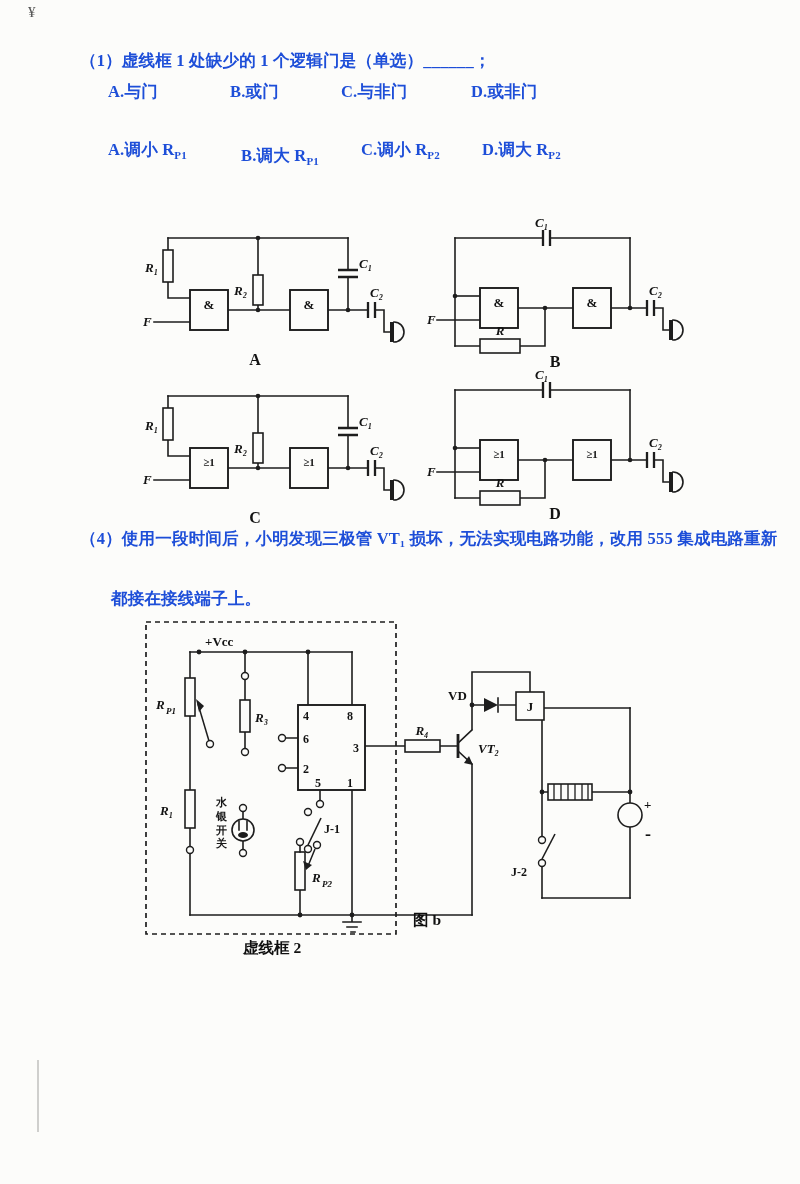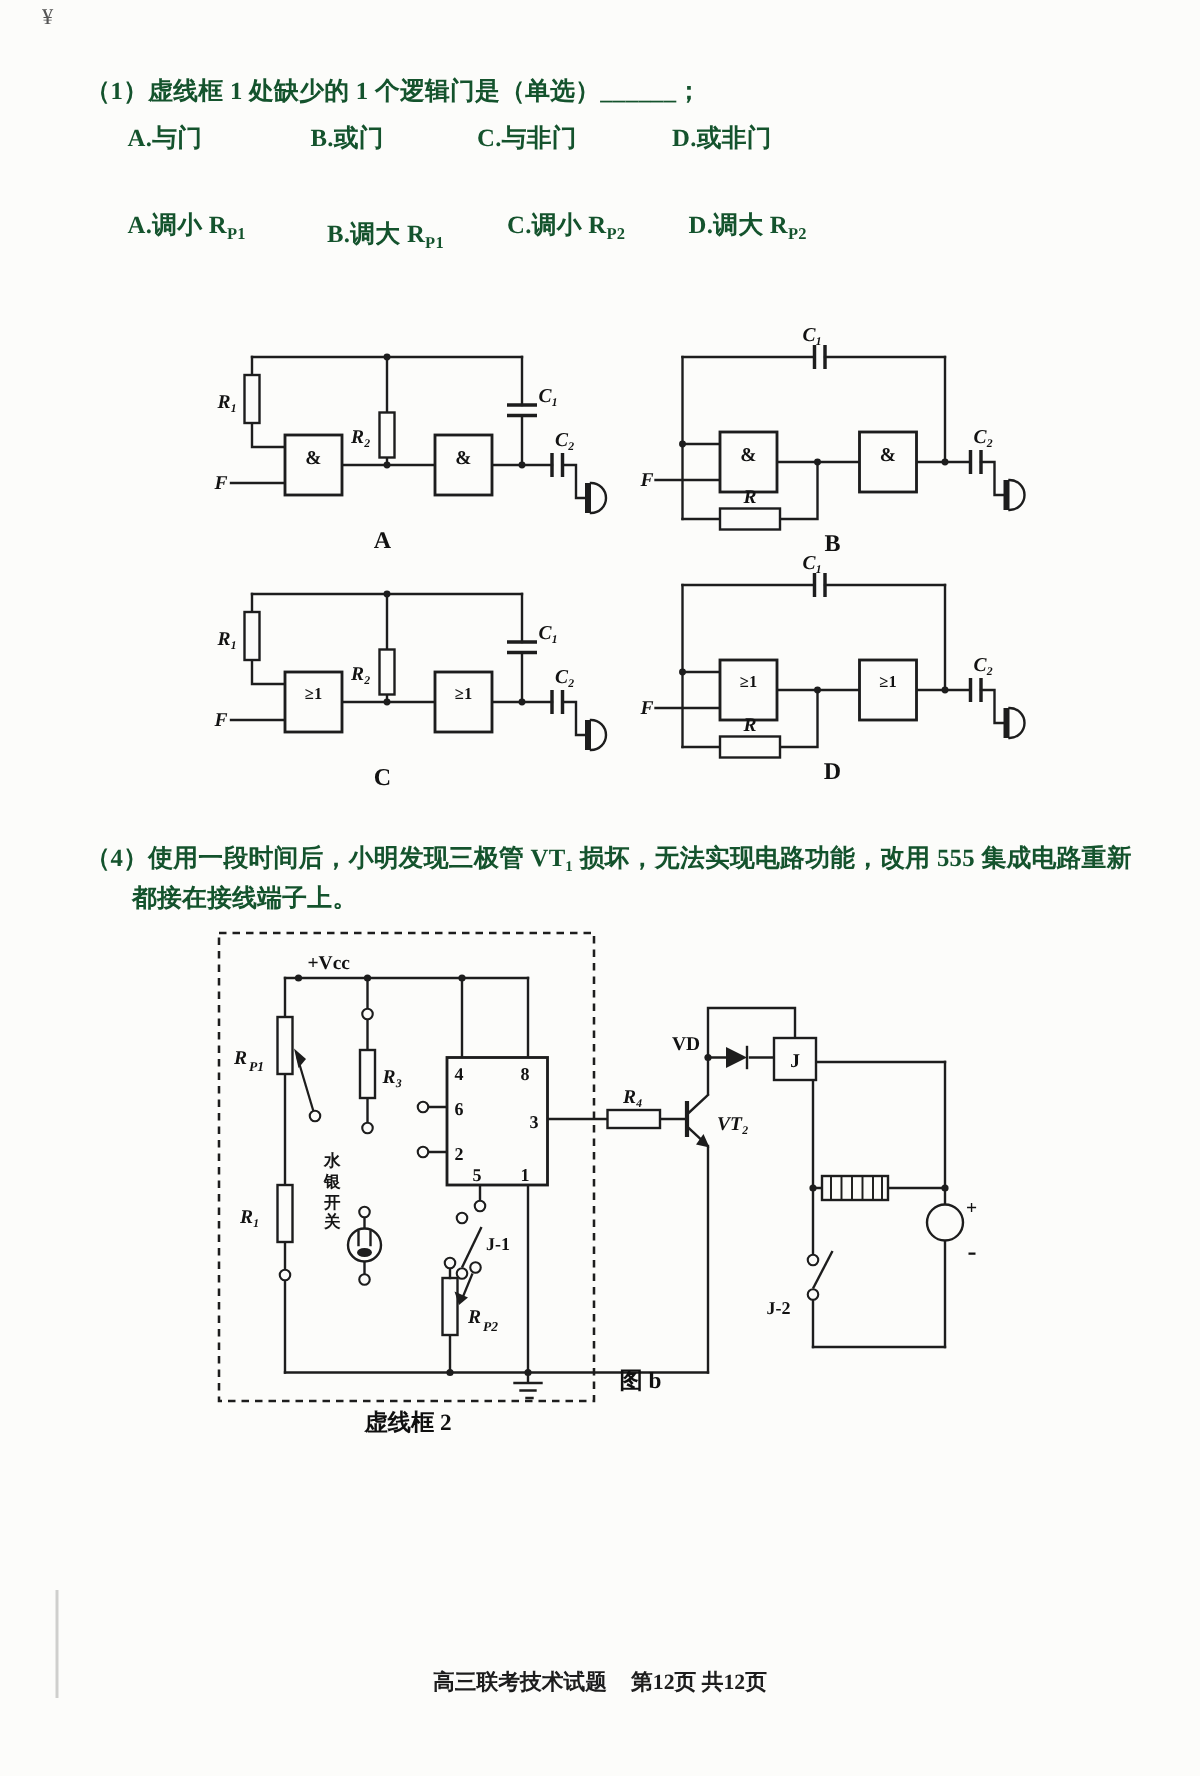--- a/index.html
+++ b/index.html
@@ -1,19 +1,19 @@
 <!DOCTYPE html>
 <html><head>
 <meta charset="utf-8">
 <style>
   html,body{margin:0;padding:0;}
   body{width:800px;height:1184px;background:#e9e9e7;position:relative;
        font-family:"Liberation Serif","DejaVu Serif","DejaVu Sans",serif;}
   .page{position:absolute;inset:0;background:#fcfcfa;overflow:hidden;}
-  .t{position:absolute;font-size:16.5px;font-weight:600;color:#14532d;white-space:nowrap;letter-spacing:.2px;}
+  .t{position:absolute;font-size:16.5px;font-weight:600;color:#1d4ed8;white-space:nowrap;letter-spacing:.2px;margin-left:23px;}
   .t sub{font-size:11px;}
   .biglabel{position:absolute;font-size:15.5px;font-weight:700;color:#101010;white-space:nowrap;text-align:center;}
   .footer{position:absolute;top:1112px;left:0;width:100%;text-align:center;
           font-size:14.5px;font-weight:700;color:#1d1d1d;}
   .artifact{position:absolute;left:28px;top:4px;font-size:15px;color:#555;}
   .scanline{position:absolute;left:37px;top:1060px;width:2px;height:72px;background:#cfcfcd;}
   .vlabel{position:absolute;width:15px;font-size:11px;line-height:1.25;font-weight:600;
           color:#161616;word-break:break-all;}
   svg{position:absolute;overflow:visible;}
   .w{stroke:#1d1d1d;stroke-width:1.6;fill:none;stroke-linecap:square;}
@@ -179,21 +179,21 @@
     </g>
     <text class="gatetxt2" text-anchor="middle" x="74" y="88">≥1</text>
     <text class="gatetxt2" text-anchor="middle" x="167" y="88">≥1</text>
     <text class="lbl" x="110" y="9">C₁</text>
     <text class="lbl" x="224" y="77">C₂</text>
     <text class="lbl" x="2" y="106">F</text>
     <text class="lbl" text-anchor="middle" x="75" y="117">R</text>
     <text class="cname" text-anchor="middle" x="130" y="149">D</text>
   </svg>
 
-  <div class="t" style="left:57px;top:561px">（4）使用一段时间后，小明发现三极管 VT₁ 损坏，无法实现电路功能，改用 555 集成电路重新</div>
+  <div class="t" style="left:57px;top:528px">（4）使用一段时间后，小明发现三极管 VT₁ 损坏，无法实现电路功能，改用 555 集成电路重新</div>
   <div class="t" style="left:88px;top:588px">都接在接线端子上。</div>
 
   <svg style="left:128px;top:612px" width="560" height="335" viewBox="0 0 560 335">
     <rect x="18" y="10" width="250" height="312" fill="none" stroke="#1d1d1d" stroke-width="1.7" stroke-dasharray="5,4"></rect>
     <g>
       <path class="w" d="M62,40 H224"></path>
       <path class="w" d="M62,40 V303"></path>
       <path class="w" d="M117,40 V60 M117,68 V88 M117,120 V136"></path>
       <path class="w" d="M180,93 V40 M224,93 V40"></path>
       <path class="w" d="M170,126 H158 M170,156 H158"></path>
@@ -310,22 +310,19 @@
     <text class="lbl" x="184" y="270">R</text>
     <text class="lblsub" x="194" y="275">P2</text>
     <text class="plain" x="320" y="88">VD</text>
     <text class="plain" text-anchor="middle" x="402" y="99">J</text>
     <text class="lbl" x="350" y="141">VT₂</text>
     <text class="pin" x="383" y="264">J-2</text>
     <text class="plain" x="516" y="197">+</text>
     <text style="font-size:18px;font-weight:700" x="517" y="228">-</text>
   </svg>
 
-  <div class="vlabel" style="left:216px;top:768px">水银开关</div>
+  <div class="vlabel" style="left:216px;top:796px">水银开关</div>
 
   <div class="biglabel" style="left:243px;top:938px">虚线框 2</div>
   <div class="biglabel" style="left:413px;top:910px">图 b</div>
 
-  <div class="footer">
-    <span>高三联考技术试题</span><span style="display:inline-block;width:16px"></span><span>第12页 共12页</span>
-  </div>
 
 </div>
 
 </body></html>

